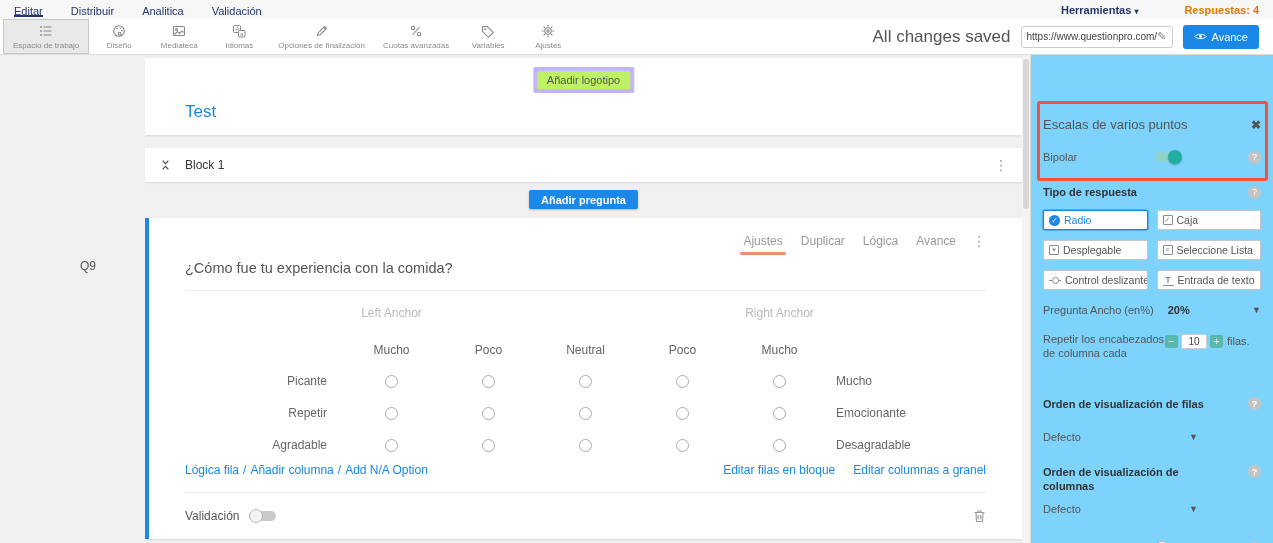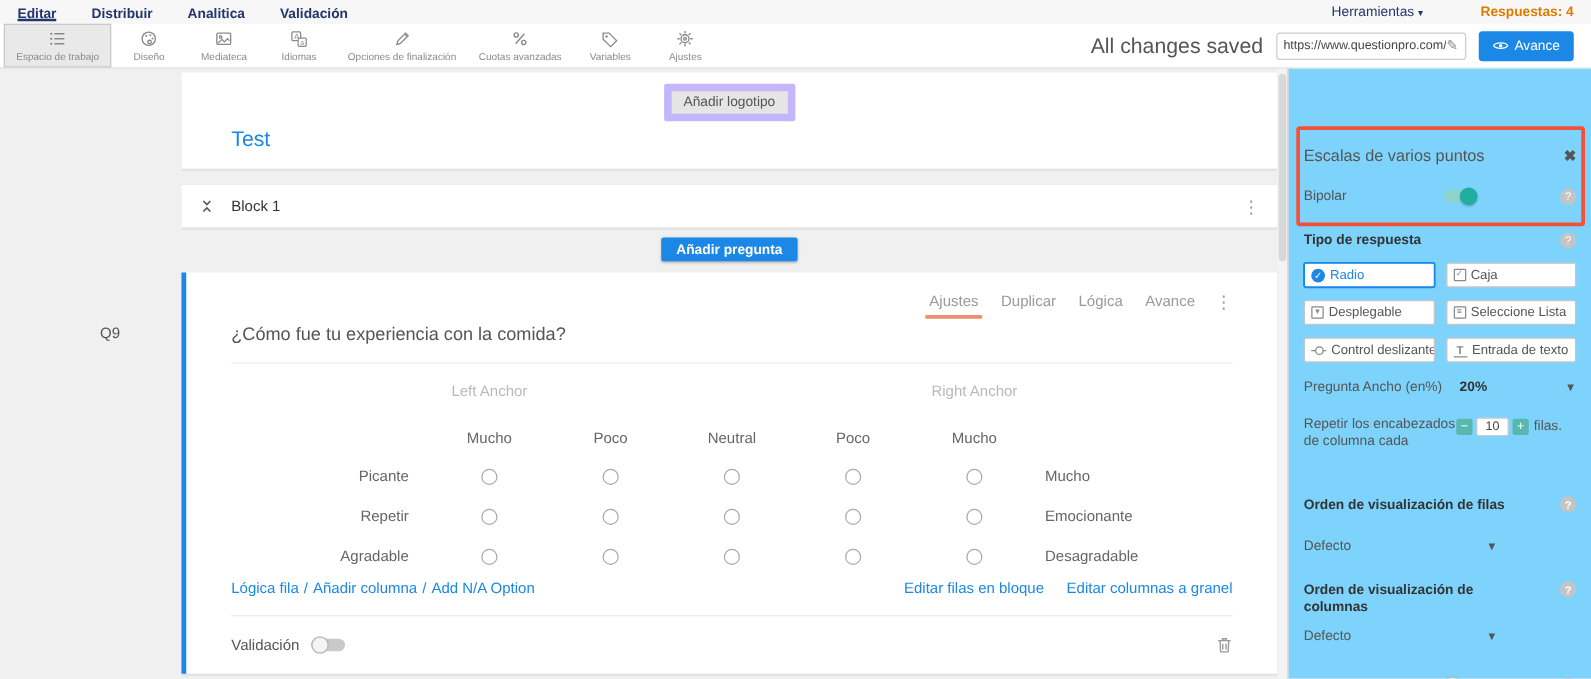--- a/index.html
+++ b/index.html
@@ -1,44 +1,44 @@
 <!DOCTYPE html>
 <html><head>
 <meta charset="utf-8">
 <style>
   *{box-sizing:border-box;margin:0;padding:0}
   html,body{width:1273px;height:543px}
   body{font-family:"Liberation Sans",sans-serif;background:#f0f0f0;overflow:hidden;position:relative;color:#555}
 
   
   .topnav{position:absolute;top:0;left:0;right:0;height:19px;background:#f7f7f7;display:flex;align-items:center;padding:0 14px;gap:28px}
-  .topnav .tab{font-size:11px;font-weight:bold;color:#24356b;height:14px;line-height:16px;cursor:pointer}
+  .topnav .tab{font-size:11px;font-weight:normal;color:#24356b;height:14px;line-height:16px;cursor:pointer}
   .topnav .tab.active{border-bottom:2px solid #24356b}
   .topnav-right{margin-left:auto;display:flex;gap:46px;align-items:center}
-  .tools{font-size:11px;font-weight:normal;color:#24356b;cursor:pointer}
+  .tools{font-size:11px;font-weight:bold;color:#24356b;cursor:pointer}
   .tools .caret{font-size:8px}
   .responses{font-size:11px;font-weight:bold;color:#e07b00;cursor:pointer}
 
   
   .toolbar{position:absolute;top:19px;left:0;right:0;height:36px;background:#fff;border-bottom:1px solid #ddd;display:flex;align-items:stretch;padding-left:3px}
   .tb-item{display:flex;flex-direction:column;align-items:center;justify-content:center;padding:2px 9px;min-width:60px;cursor:pointer}
   .tb-item.active{background:#e9e9e9;border:1px solid #c9c9c9}
   .tb-item .lbl{font-size:8px;color:#8a8a8a;margin-top:2px;white-space:nowrap}
   .tb-right{margin-left:auto;display:flex;align-items:center;gap:10px;padding-right:14px}
   .saved{font-size:17px;color:#555}
   .url-box{display:flex;align-items:center;width:152px;height:22px;border:1px solid #ccc;border-radius:3px;background:#fff;padding:0 5px}
   .url-box input{flex:1;border:0;outline:0;font-size:10px;color:#444;font-family:inherit;min-width:0;background:transparent}
   .pencil{color:#888;font-size:11px;cursor:pointer}
   .avance-btn{display:flex;align-items:center;gap:5px;background:#1b87e6;color:#fff;font-size:11px;height:24px;padding:0 11px;border-radius:3px;border:0;cursor:pointer;font-family:inherit}
 
   
   .canvas{position:absolute;left:145px;top:55px;width:877px;bottom:0;overflow:hidden}
   .card{background:#fff;box-shadow:0 1px 2px rgba(0,0,0,.10)}
   .title-card{margin-top:3px;height:77px;position:relative}
-  .add-logo{position:absolute;top:9px;left:50%;transform:translateX(-50%);background:#e5e5e5;border:6px solid #c4b5fd;border-radius:2px;font-size:11px;color:#555;padding:3px 10px;cursor:pointer;font-family:inherit}
+  .add-logo{position:absolute;top:9px;left:50%;transform:translateX(-50%);background:#bef264;border:4px solid #c4b5fd;border-radius:2px;font-size:11px;color:#555;padding:3px 10px;cursor:pointer;font-family:inherit}
   .survey-title{position:absolute;left:40px;bottom:13px;font-size:17px;color:#1b87e6}
   .block-card{margin-top:13px;height:34px;display:flex;align-items:center;padding:0 14px;gap:13px}
   .block-title{font-size:12px;color:#333}
   .dots{margin-left:auto;color:#999;font-size:14px;cursor:pointer}
   .addq-row{display:flex;justify-content:center;margin-top:8px;height:19px}
   .addq-btn{background:#1b87e6;color:#fff;border:0;border-radius:2px;font-size:11px;font-weight:bold;padding:0 12px;cursor:pointer;font-family:inherit;box-shadow:0 1px 2px rgba(0,0,0,.25)}
   .q-card{margin-top:9px;border-left:4px solid #1b87e6;padding:0 36px;height:321px;overflow:hidden}
   .q-id{position:absolute;left:80px;top:259px;font-size:12px;color:#555}
 
   .q-tabs{display:flex;justify-content:flex-end;align-items:center;gap:18px;padding-top:16px;font-size:12px;color:#999;height:30px}

